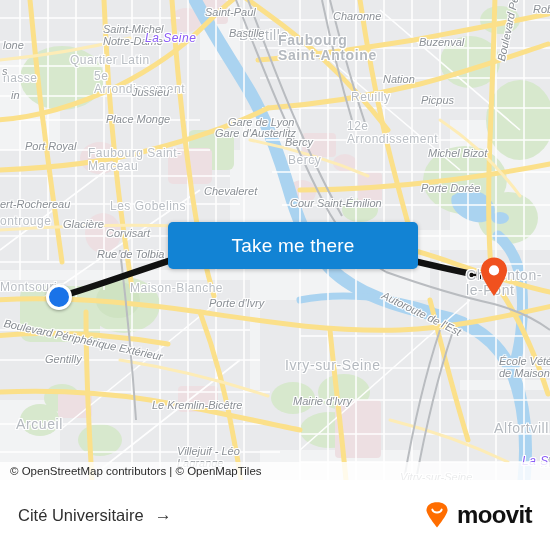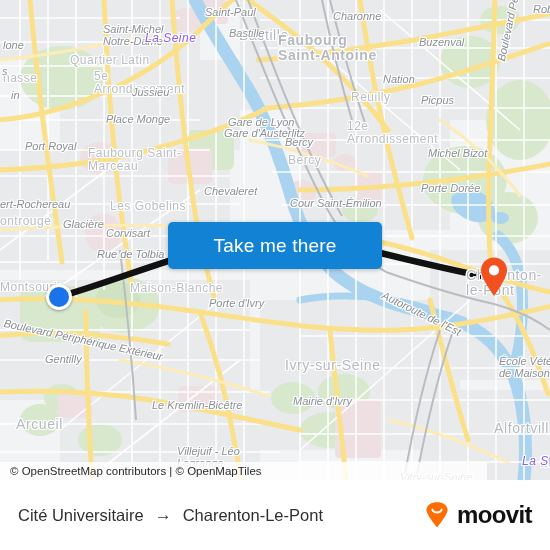--- a/index.html
+++ b/index.html
@@ -58,38 +58,38 @@
   #dest-marker {
     position: absolute;
     left: 479px; top: 257px;
     width: 30px; height: 40px;
   }
 
   
   #cta {
     position: absolute;
     left: 168px; top: 222px;
-    width: 214px; height: 47px;
+    width: 250px; height: 47px;
     background: #1283d4;
     border: none;
     border-radius: 5px;
     color: #ffffff;
     font-family: "Liberation Sans", sans-serif;
     font-size: 19px;
     letter-spacing: .2px;
     cursor: pointer;
     box-shadow: 0 1px 4px rgba(0,0,0,.25);
     display: flex; align-items: center; justify-content: center;
   }
 
   
   #attribution {
     position: absolute;
     left: 0; top: 462px;
-    width: 487px; height: 18px;
+    width: 550px; height: 18px;
     background: rgba(255,255,255,.82);
     display: flex; align-items: center;
     padding-left: 10px;
     font-size: 11.5px;
     color: #2a2a2a;
     white-space: pre;
   }
 
   
   #footer {
@@ -278,21 +278,21 @@
         <div class="maplabel lbl-water" style="left: 145px; top: 32px;">La Seine</div>
         <div class="maplabel lbl-dist" style="left: 94px; top: 70px;">5e
 Arrondissement</div>
         <div class="maplabel lbl-place" style="left: 132px; top: 87px;">Jussieu</div>
         <div class="maplabel lbl-dist" style="left: 351px; top: 91px;">Reuilly</div>
         <div class="maplabel lbl-place" style="left: 421px; top: 95px;">Picpus</div>
         <div class="maplabel lbl-place" style="left: 228px; top: 93px; margin-top: 24px;">Gare de Lyon</div>
         <div class="maplabel lbl-dist" style="left: 3px; top: 72px;">nasse</div>
         <div class="maplabel lbl-place" style="left: 2px; top: 66px;">s</div>
         <div class="maplabel lbl-place" style="left: 106px; top: 114px;">Place Monge</div>
-        <div class="maplabel lbl-place" style="left: 176px; top: 128px; padding-left: 48px;">Gare d'Austerlitz</div>
+        <div class="maplabel lbl-place" style="left: 167px; top: 128px; padding-left: 48px;">Gare d'Austerlitz</div>
         <div class="maplabel lbl-dist" style="left: 347px; top: 120px;">12e
 Arrondissement</div>
         <div class="maplabel lbl-place" style="left: 285px; top: 137px;">Bercy</div>
         <div class="maplabel lbl-dist" style="left: 288px; top: 154px;">Bercy</div>
         <div class="maplabel lbl-place" style="left: 2px; top: 90px; margin-left: 9px;">in</div>
         <div class="maplabel lbl-place" style="left: 25px; top: 141px;">Port Royal</div>
         <div class="maplabel lbl-dist" style="left: 88px; top: 147px;">Faubourg Saint-
 Marceau</div>
         <div class="maplabel lbl-place" style="left: 400px; top: 148px; margin-left: 28px;">Michel Bizot</div>
         <div class="maplabel lbl-place" style="left: 421px; top: 183px;">Porte Dorée</div>
@@ -341,21 +341,20 @@
 
     <div id="attribution">
       <span>© OpenStreetMap contributors | © OpenMapTiles</span>
     </div>
   </div>
 
   <div id="footer">
     <div id="route-summary">
       <span>Cité Universitaire</span>
       <span id="route-arrow">→</span>
-      <span>Charenton-Le-Pont</span>
     </div>
 
     <div id="moovit-logo">
       <svg width="24" height="26" viewBox="0 0 24 26">
         <path d="M12 25.5 C12 25.5 22.5 12.8 22.5 8.3 C22.5 3.0 17.8 0.3 12 0.3
                  C6.2 0.3 1.5 3.0 1.5 8.3 C1.5 12.8 12 25.5 12 25.5 Z" fill="#ff6d00"></path>
         <path d="M7.3 7.6 C8.6 11.4 15.4 11.4 16.7 7.6" stroke="#ffffff" stroke-width="1.9" fill="none" stroke-linecap="round"></path>
       </svg>
       <span id="moovit-wordmark">moovit</span>
     </div>

